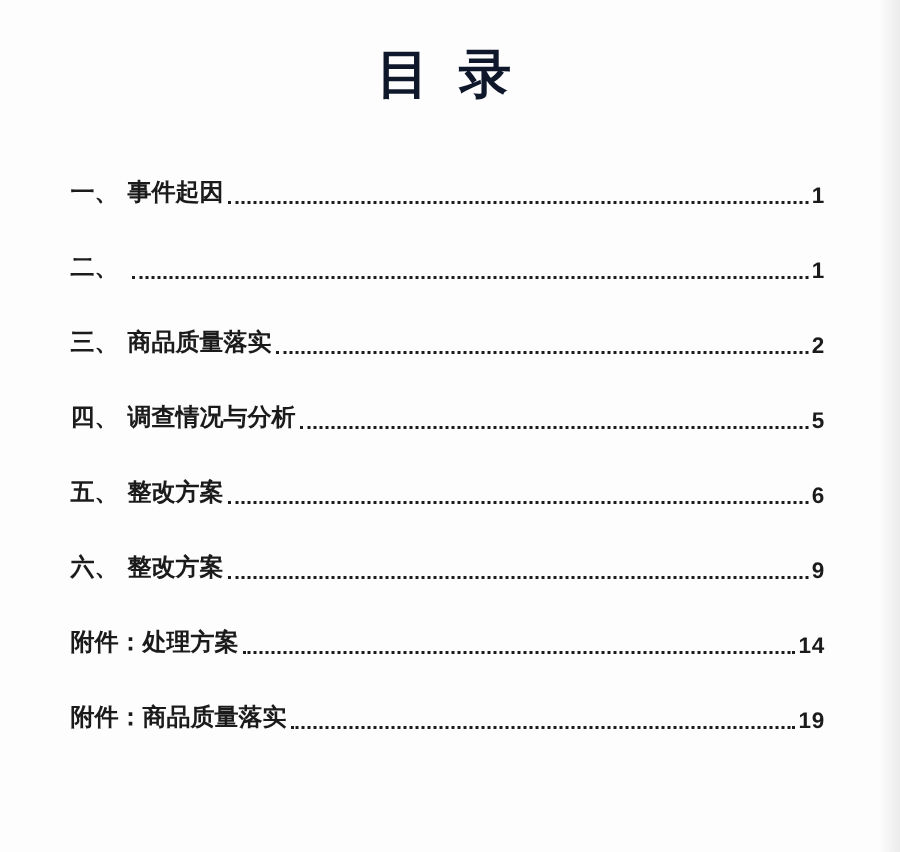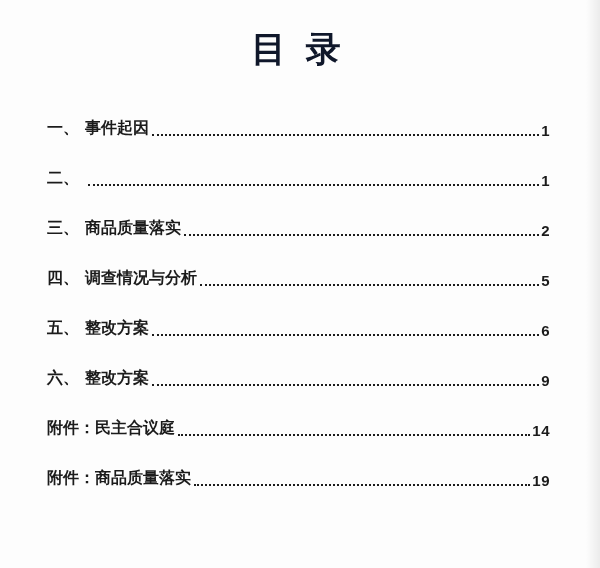--- a/index.html
+++ b/index.html
@@ -107,21 +107,21 @@
     <span class="toc-page">6</span>
   </div>
       <div class="toc-row">
     <span class="toc-prefix">六、</span>
     <span class="toc-title">整改方案</span>
     <span class="toc-leader"></span>
     <span class="toc-page">9</span>
   </div>
       <div class="toc-row">
     <span class="toc-prefix">附件：</span>
-    <span class="toc-title">民主合议庭</span>
+    <span class="toc-title">处理方案</span>
     <span class="toc-leader"></span>
     <span class="toc-page">14</span>
   </div>
       <div class="toc-row">
     <span class="toc-prefix">附件：</span>
     <span class="toc-title">商品质量落实</span>
     <span class="toc-leader"></span>
     <span class="toc-page">19</span>
   </div>
     </div>

